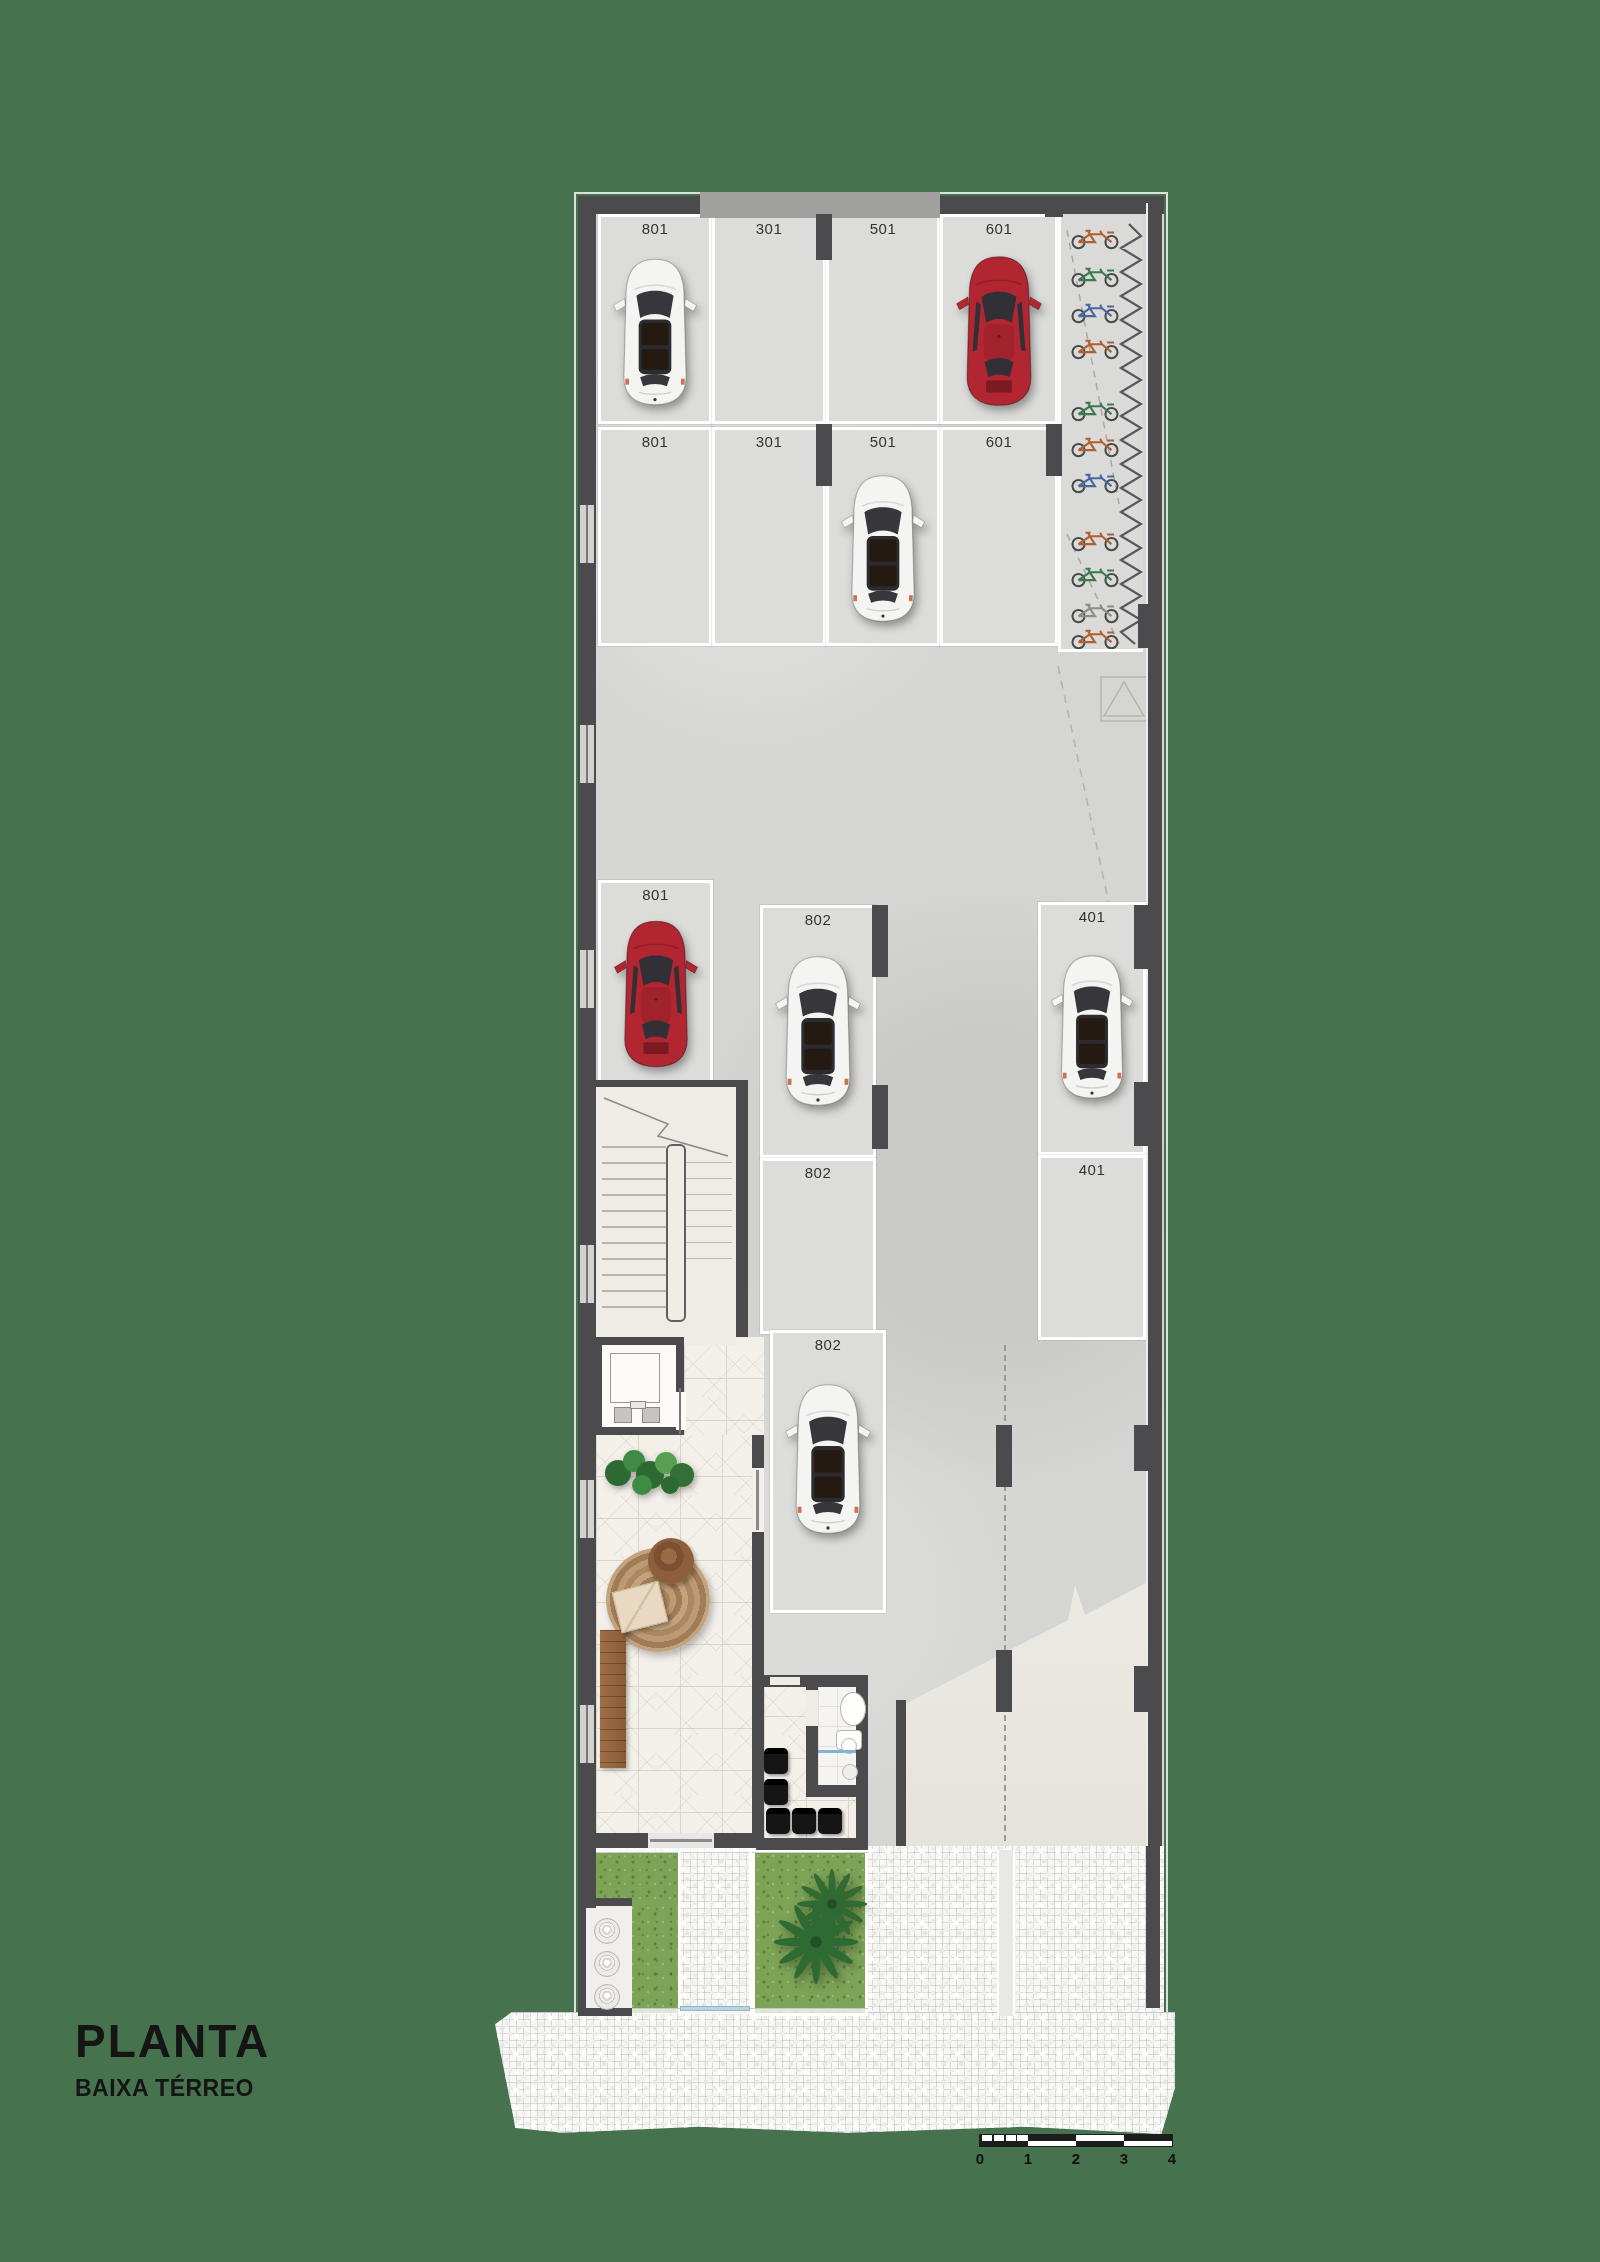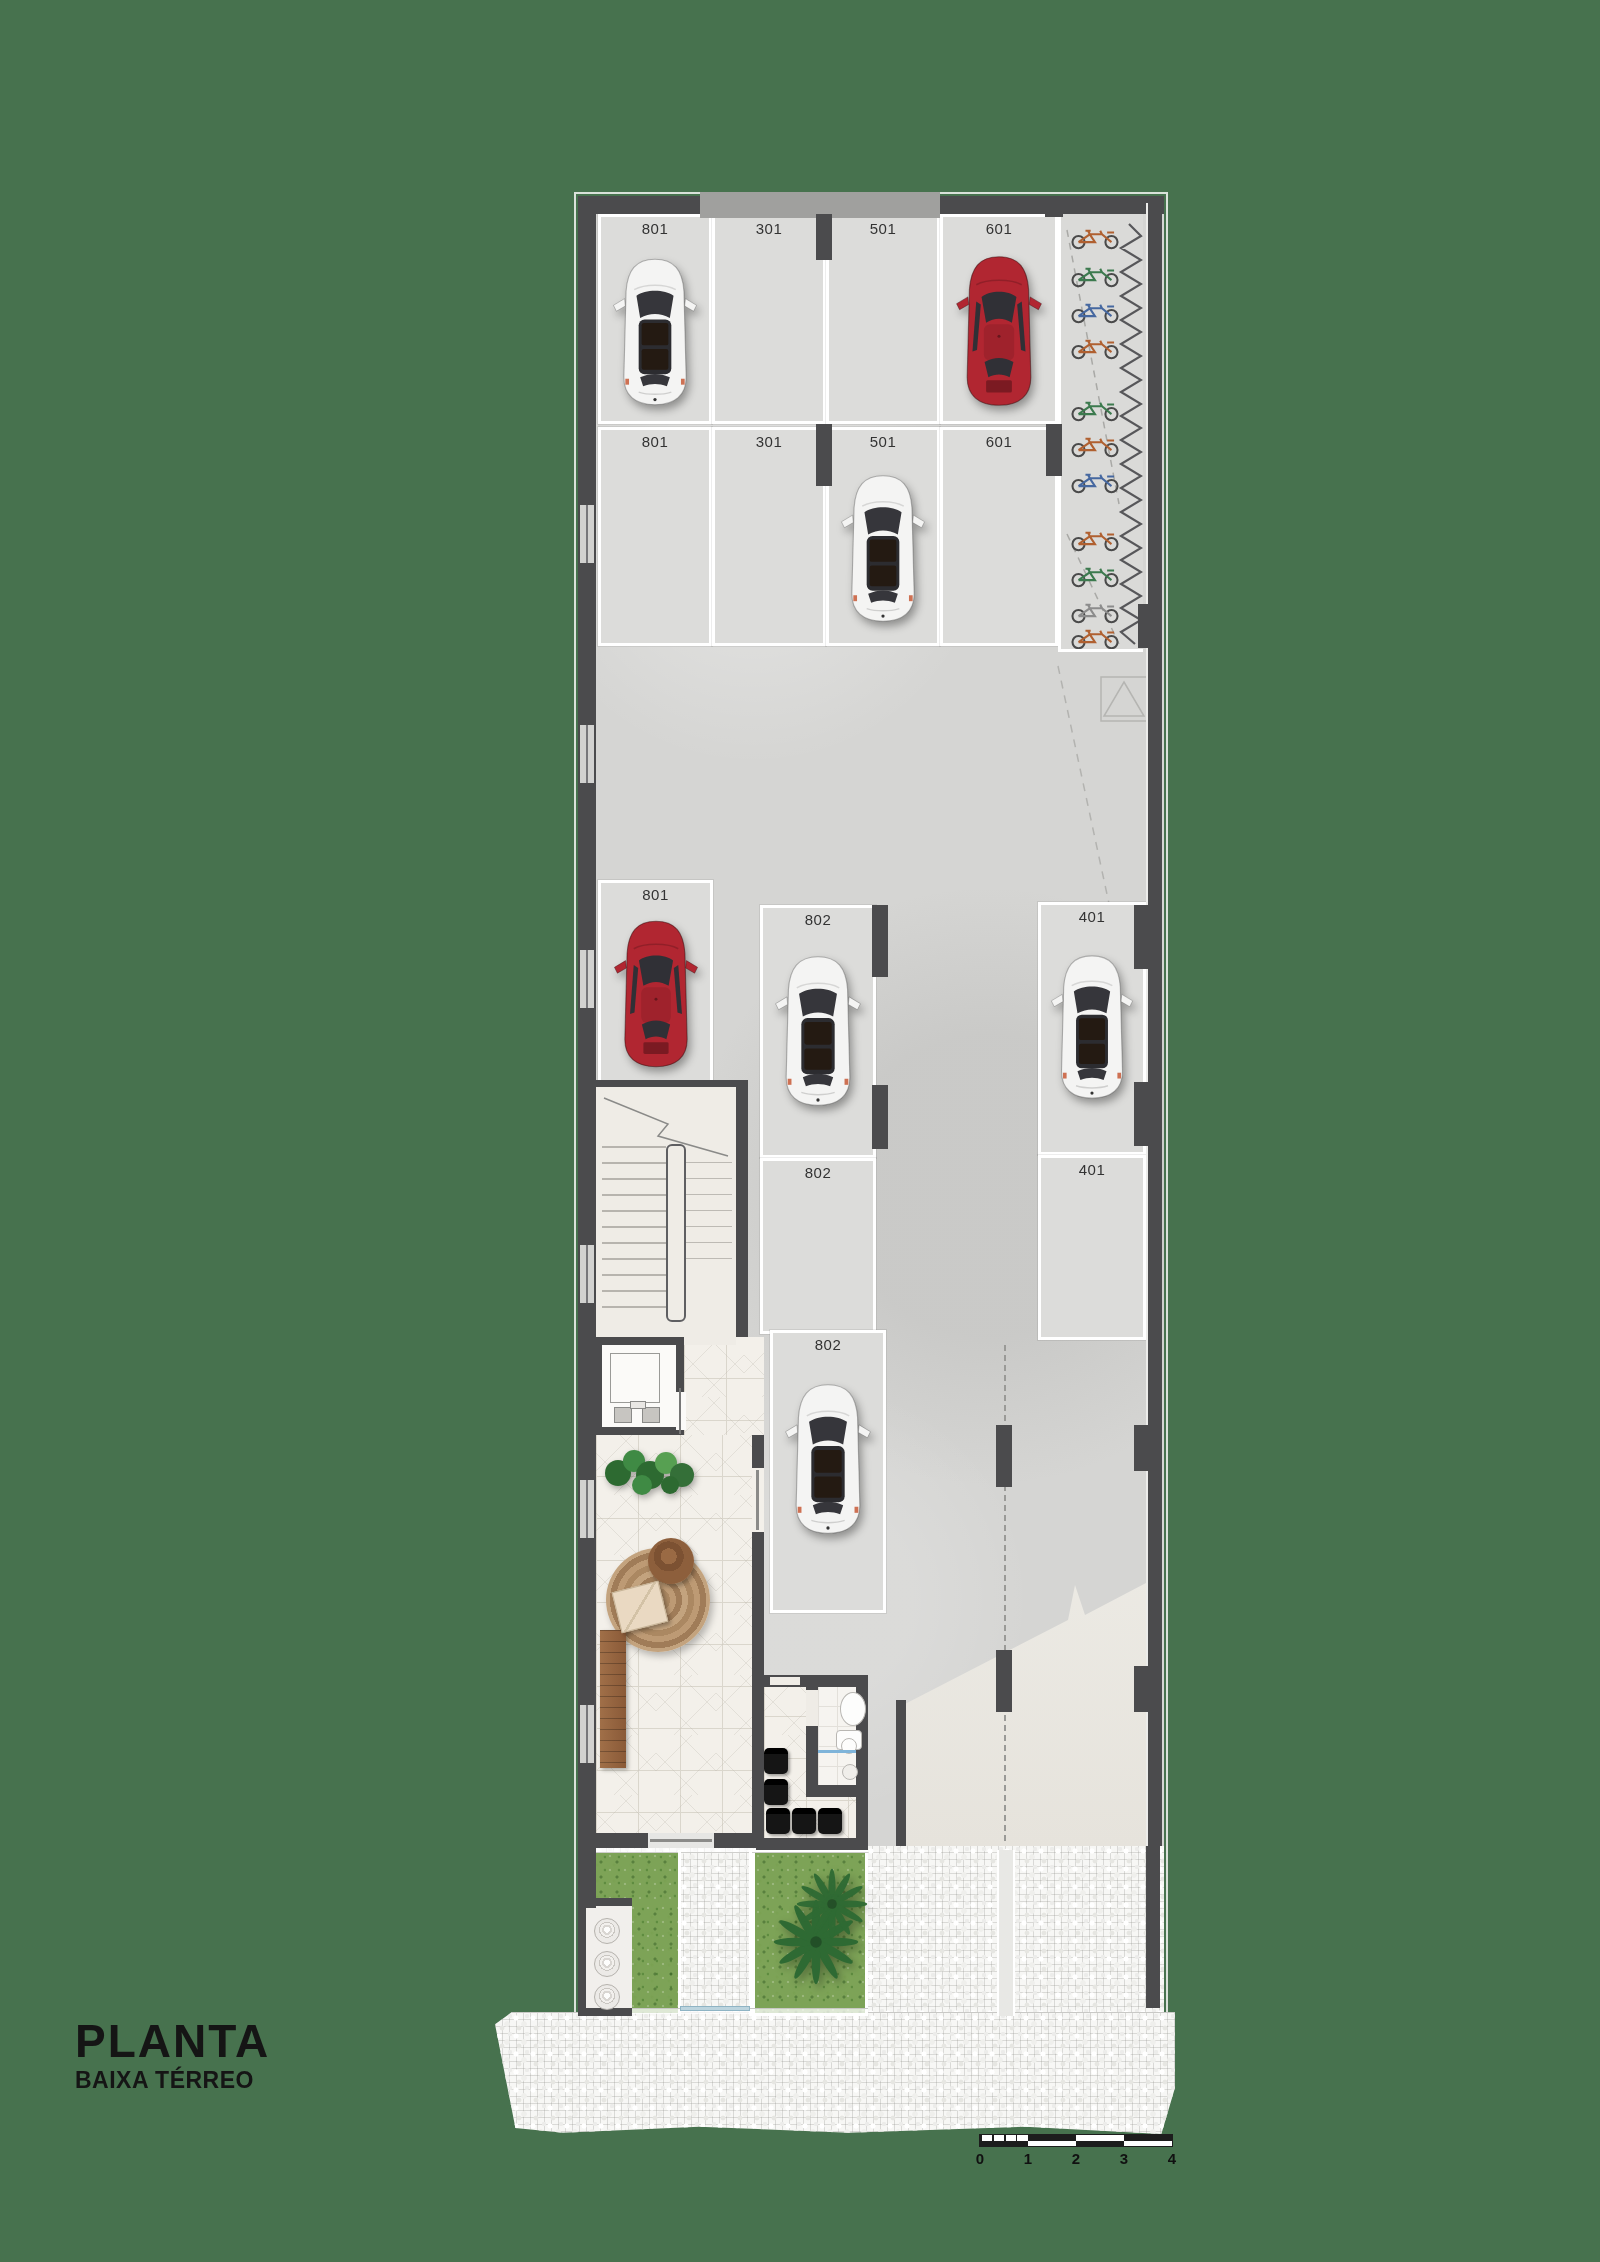--- a/index.html
+++ b/index.html
@@ -41,21 +41,21 @@
        font-size:15px;color:#333;letter-spacing:.5px;z-index:4;}
   .winseg{position:absolute;z-index:7;background:#d2d2d0;
     background-image:linear-gradient(90deg, transparent 0 44%, #77777a 44% 56%, transparent 56%);}
   .car{position:absolute;z-index:8;filter:drop-shadow(3px 5px 4px rgba(0,0,0,.35));}
   .meter{position:absolute;width:26px;height:26px;border-radius:50%;border:1px solid #b5b2ad;z-index:8;
     background:radial-gradient(circle at 50% 45%, #fdfdfc 0 3px, #d9d6d2 3px 5px, #f2f0ed 5px 7px, #c9c6c1 7px 8px, #eceae7 8px);}
   .chair{position:absolute;width:24px;height:26px;background:#151515;border-radius:5px;z-index:8;
     box-shadow:2px 2px 3px rgba(0,0,0,.35);background-image:linear-gradient(180deg, #000 0 6px, transparent 6px);}
   .title{position:absolute;left:75px;top:2016px;color:#151515;z-index:10;}
   .title .main{font-size:46px;font-weight:bold;letter-spacing:2px;line-height:1.1;}
-  .title .sub{font-size:23px;font-weight:bold;letter-spacing:.5px;margin-top:0;}
+  .title .sub{font-size:23px;font-weight:bold;letter-spacing:.5px;margin-top:8px;}
   .scalebar{position:absolute;left:979px;top:2126px;width:210px;height:46px;z-index:10;}
   .scalebar .bar{position:absolute;left:0;top:8px;width:194px;height:13px;border:1px solid #1d1d1d;background:#fff;}
   .scalebar .row{display:flex;height:50%;}
   .scalebar .c{width:48px;height:100%;}
   .scalebar .b{background:#1d1d1d;}
   .scalebar .t{background-image:repeating-linear-gradient(90deg, #1d1d1d 0 1.5px, transparent 1.5px 12px);}
   .num{position:absolute;top:24px;transform:translateX(-50%);font-size:15px;font-weight:bold;color:#111;}
   .dashv{position:absolute;border-left:2px dashed #9a9a97;z-index:5;}
 </style>
 </head>

